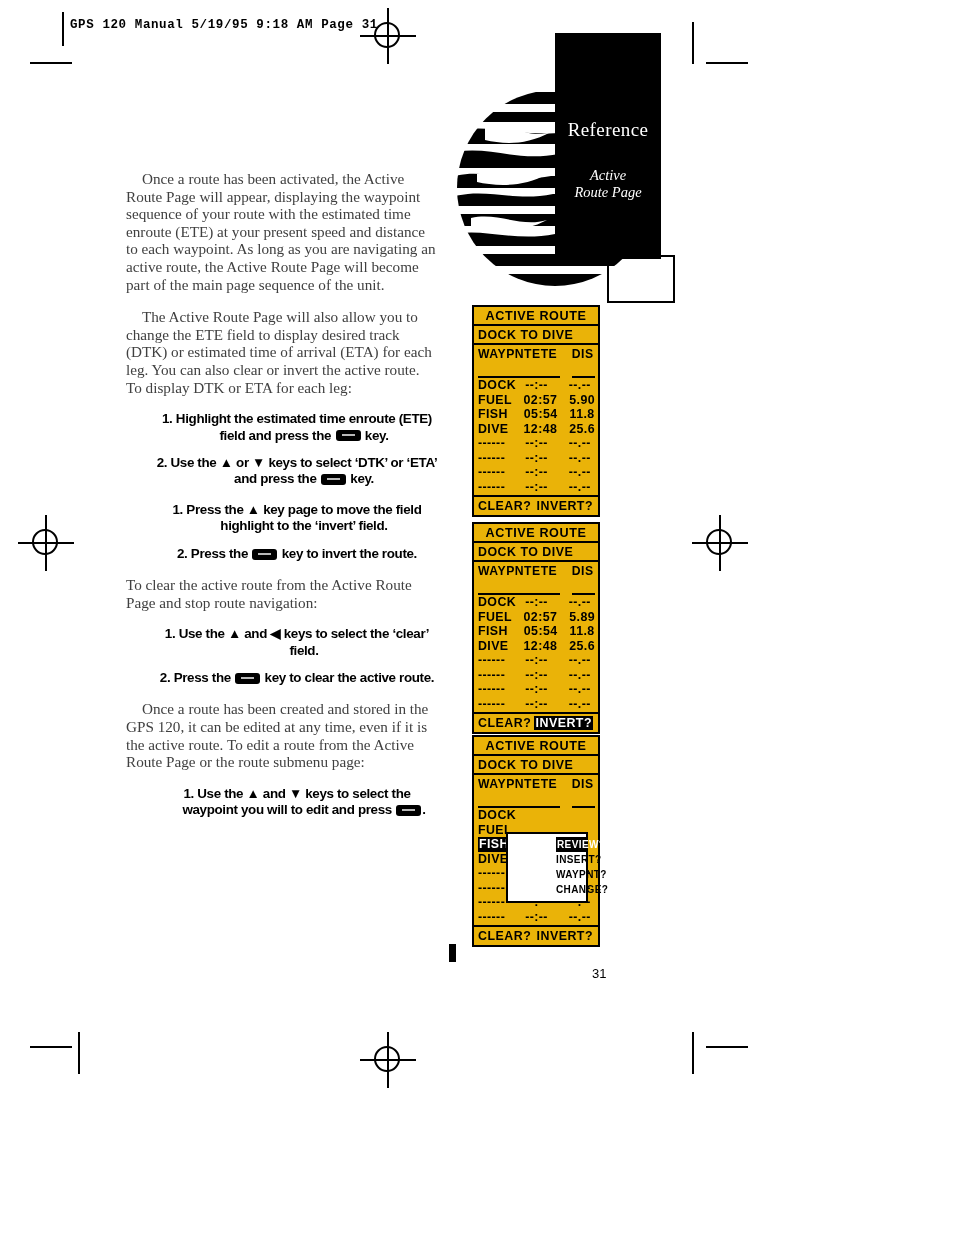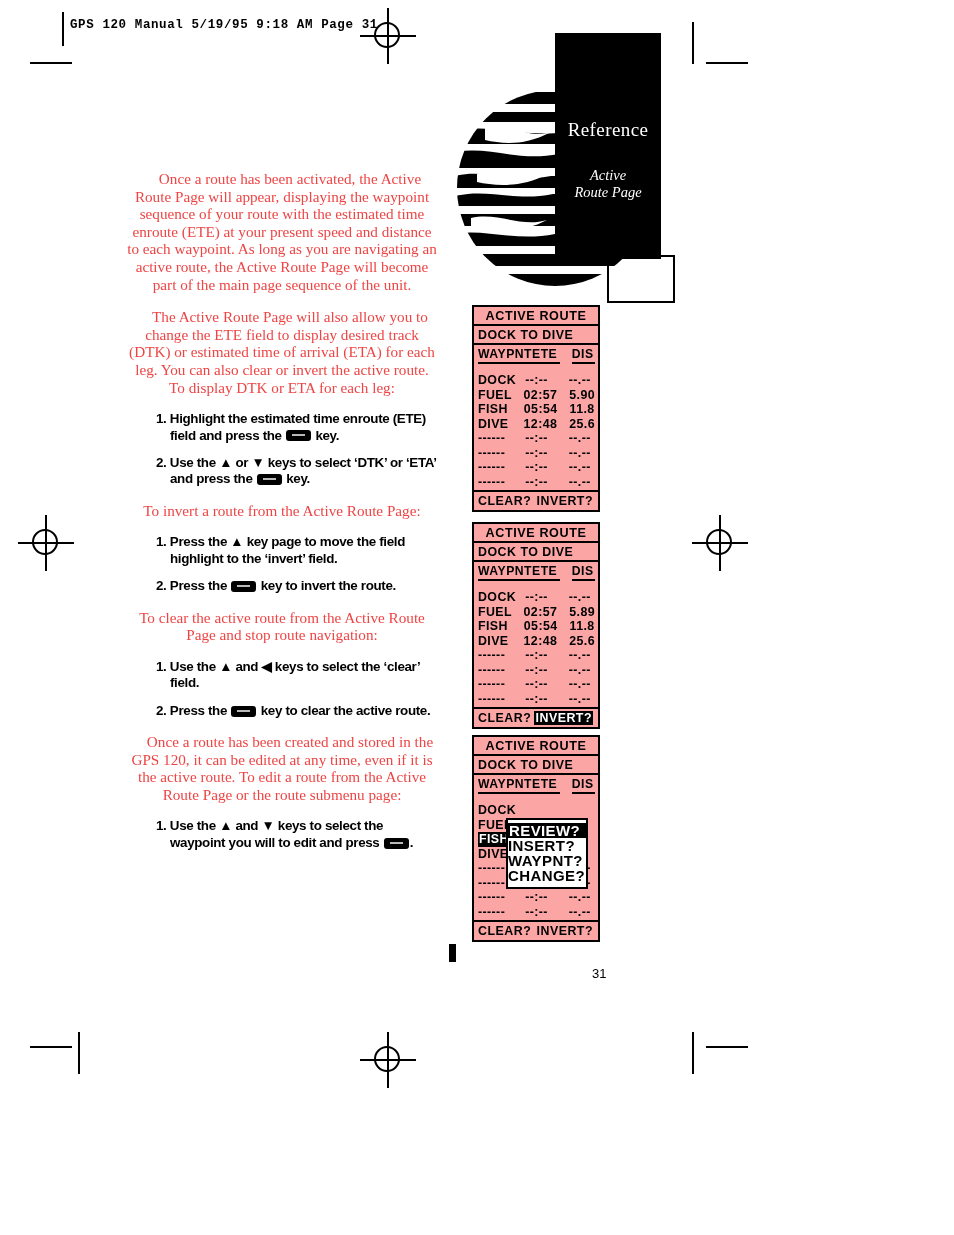--- a/index.html
+++ b/index.html
@@ -29,27 +29,27 @@
     white-space:nowrap;
   }
   .slugrule { position:absolute; left:62px; top:12px; width:2px; height:34px; background:#000; }
 
   
   .col { position:absolute; left:126px; top:170px; width:312px; }
   p.body {
     margin:0 0 15px 0;
     font-family:"Liberation Serif", serif;
     font-size:15.2px; line-height:17.6px;
-    text-indent:16px; text-align:center;
-    color:#ef4444;
+    text-indent:16px; text-align:left;
+    color:#404040;
   }
   p.body.noind { text-indent:0; }
 
   
-  .steps { margin:0 0 14px 0; padding:0 0 0 30px; }
+  .steps { margin:0 0 14px 0; padding:0 0 0 30px;text-align:center; }
   .step {
     font-family:"Liberation Sans", sans-serif;
     font-weight:bold; font-size:13.4px; line-height:16.4px;
     letter-spacing:-0.35px;
     margin-bottom:11px;
     text-indent:-14px; padding-left:14px;
     color:#000;
   }
   .step:last-child { margin-bottom:0; }
 
@@ -85,43 +85,43 @@
     font-style:italic; font-size:14.5px; line-height:17px;
   }
   .tabshadow {
     position:absolute; left:160px; top:225px; width:68px; height:48px;
     border:2px solid #000; background:#fff; z-index:-1;
   }
 
   
   .lcd {
     position:absolute; width:128px;
-    border:2px solid #000; background:#fca5a5;
+    border:2px solid #000; background:#eab308;
     font-family:"Liberation Sans", sans-serif;
     padding:0;
   }
   .lcd-title {
     text-align:center; font-weight:bold; font-size:12.6px;
     letter-spacing:0.6px; padding:2px 0 1px 0;
     border-bottom:2px solid #000;
     font-family:"Liberation Sans", sans-serif;
   }
   .lcd-route {
     font-weight:bold; font-size:12.4px; letter-spacing:0.5px;
     padding:2px 0 1px 4px; border-bottom:2px solid #000;
   }
   .lcd-cols {
     display:flex; font-weight:bold; font-size:12.2px;
     letter-spacing:0.5px; padding:2px 3px 0 4px;
   }
-  .lcd-cols span { border-bottom:2px solid #000; padding-bottom:1px; }
+  .lcd-cols span { border-bottom:2px solid #000; padding-bottom:15px; }
   .c-wpt { width:54px; }
   .c-ete { width:36px; text-align:left; }
   .c-dis { width:30px; text-align:left;margin-left:12px; }
-  .lcd-rows { padding:9px 3px 1px 4px; position:relative;border-radius:7px; }
+  .lcd-rows { padding:0 3px 1px 4px; position:relative;border-radius:7px; }
   .lcd-row {
     display:flex; font-weight:bold; font-size:12.4px;
     letter-spacing:0.4px; line-height:14.5px; white-space:pre;
   }
   .lcd-row .c-wpt { width:54px; }
   .lcd-row .c-ete { width:36px; }
   .lcd-row .c-dis { width:30px; }
   .lcd-foot {
     display:flex; justify-content:space-between;
     font-weight:bold; font-size:12.4px; letter-spacing:0.5px;
@@ -129,22 +129,22 @@
   }
   .inv { background:#000; color:#fff; padding:0 1px; }
 
   
   .popup {
     position:absolute; left:32px; top:24px; width:82px;
     border:2px solid #000; background:#fff;
     padding:3px 0 4px 0; z-index:5;
   }
   .popup div {
-    text-align:left; font-weight:bold; font-size:15px;
-    letter-spacing:0.4px; line-height:15px;
+    text-align:left; font-weight:bold; font-size:10px;
+    letter-spacing:0.4px; line-height:15px;margin-left:48px;
   }
 
   
   .blkmark { position:absolute; left:449px; top:944px; width:7px; height:18px; background:#000; }
 
   .pagenum {
     position:absolute; left:592px; top:966px;
     font-family:"Liberation Sans", sans-serif;
     font-weight:normal; font-size:13px;
   }
@@ -233,21 +233,20 @@
       <div class="step">
         <span>1.</span>
         <span>Highlight the estimated time enroute (ETE) field and press the </span><span class="keybtn"></span><span> key.</span>
       </div>
       <div class="step">
         <span>2.</span>
         <span>Use the ▲ or ▼ keys to select ‘DTK’ or ‘ETA’ and press the </span><span class="keybtn"></span><span> key.</span>
       </div>
     </div>
 
-    <p class="body noind">To invert a route from the Active Route Page:</p>
 
     <div class="steps">
       <div class="step">
         <span>1.</span>
         <span>Press the ▲ key page to move the field highlight to the ‘invert’ field.</span>
       </div>
       <div class="step">
         <span>2.</span>
         <span>Press the </span><span class="keybtn"></span><span> key to invert the route.</span>
       </div>

